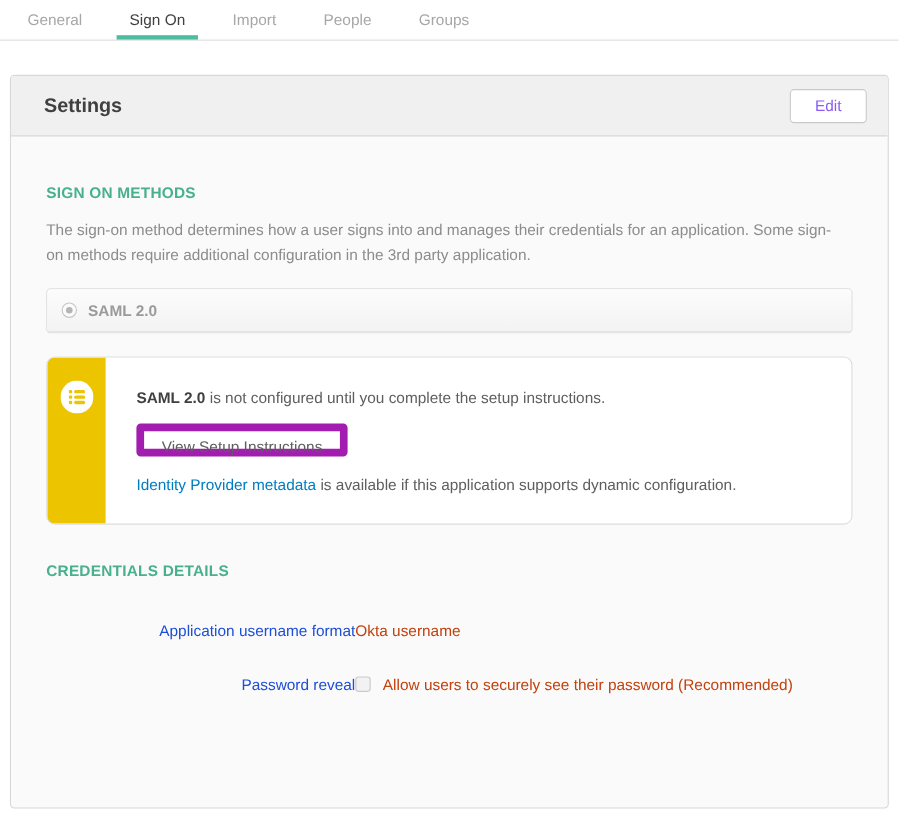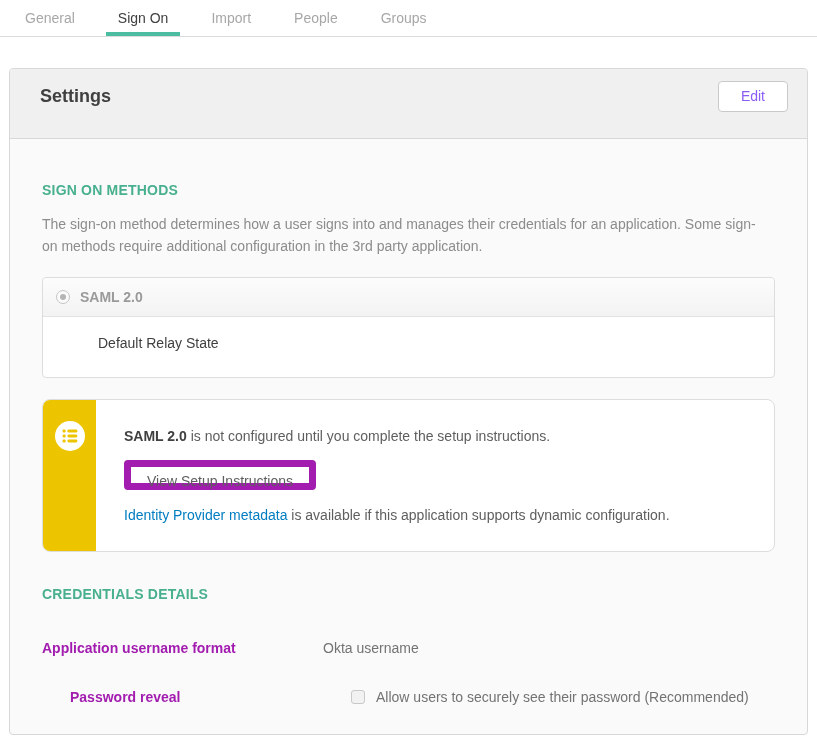--- a/index.html
+++ b/index.html
@@ -10,21 +10,21 @@
   
   .tabbar { display:flex; align-items:stretch; padding-left:13px;
     border-bottom:1px solid #dcdcdc; height:37px; background:#fff; }
   .tab { padding:10px 12px 5px; margin-right:19px; color:#a7a7a7; font-size:14px;
     border-bottom:4px solid transparent; cursor:pointer; white-space:nowrap; }
   .tab.active { color:#404040; border-bottom-color:#4cbda0;text-align:center; }
 
   
   .panel { position:absolute; left:9px; top:68px; width:799px; height:667px;
     border:1px solid #d8d8d8; border-radius:4px; background:#fafafa; overflow:hidden; }
-  .panel-header { height:70px; background:#f0f0f0; border-bottom:1px solid #d8d8d8;
+  .panel-header { height:55px; background:#f0f0f0; border-bottom:1px solid #d8d8d8;
     position:relative; }
   .panel-title { position:absolute; left:30px; top:0; line-height:54px;
     font-size:18px; color:#404040; }
   .edit-btn { position:absolute; right:19px; top:12px; height:31px; padding:0 22px;
     background:#ffffff; border:1px solid #c9c9c9; border-radius:4px;
     font-size:14px; color:#8b5cf6; line-height:29px; cursor:pointer;
     font-family:"Liberation Sans", sans-serif; }
   .panel-body { padding:0 32px; }
 
   .section-heading { margin-top:43px; font-size:14px; font-weight:bold;
@@ -55,23 +55,23 @@
   .callout-msg b { color:#404040; }
   .setup-btn { display:inline-block; margin-top:16px; height:30px; padding:0 16px;
     background:#ffffff; border:7px solid #a21caf; border-radius:4px;
     font-size:14px; color:#5e5e5e; line-height:28px; cursor:pointer;
     font-family:"Liberation Sans", sans-serif; }
   .callout-link-line { margin-top:17px; color:#5e5e5e; }
   .callout-link-line a { color:#007dc1; text-decoration:none; cursor:pointer; }
 
   
   .cred-row { display:flex; align-items:flex-start; margin-top:38px; }
-  .cred-row.second { margin-top:33px;margin-left:28px; }
-  .cred-label { width:281px; flex:0 0 281px; font-weight:bold; color:#a21caf; }
-  .cred-value { color:#737373; }
+  .cred-row.second { margin-top:33px; }
+  .cred-label { width:281px; flex:0 0 281px; font-weight:normal; color:#1d4ed8;text-align:right; }
+  .cred-value { color:#c2410c; }
   .checkbox { display:inline-block; width:14px; height:14px; border-radius:3px;
     background:#f2f2f2; border:1px solid #c9c9c9; margin-right:11px;
     vertical-align:-2px; cursor:pointer; }
 </style>
 </head>
 <body>
 
 <nav class="tabbar">
   <div class="tab">General</div>
   <div class="tab active">Sign On</div>
@@ -92,23 +92,20 @@
     <h2 class="section-heading">SIGN ON METHODS</h2>
 
     <p class="section-desc">The sign-on method determines how a user signs into and manages their credentials for an application. Some sign-on methods require additional configuration in the 3rd party application.</p>
 
     <div class="method-box">
       <div class="method-header">
         <span class="radio" role="radio" aria-checked="true">
             <span class="dot"></span>
           </span>
         <span class="method-name">SAML 2.0</span>
-      </div>
-      <div class="method-body">
-        <span>Default Relay State</span>
       </div>
     </div>
 
     <div class="callout">
       <div class="callout-stripe">
         <svg width="30" height="30" viewBox="0 0 30 30" aria-hidden="true">
           <circle cx="15" cy="15" r="15" fill="#ffffff"></circle>
           <g fill="#ecc500">
             <rect x="7.6" y="8.6" width="3" height="3" rx="1"></rect>
             <rect x="12.4" y="8.6" width="10" height="3" rx="1.4"></rect>

